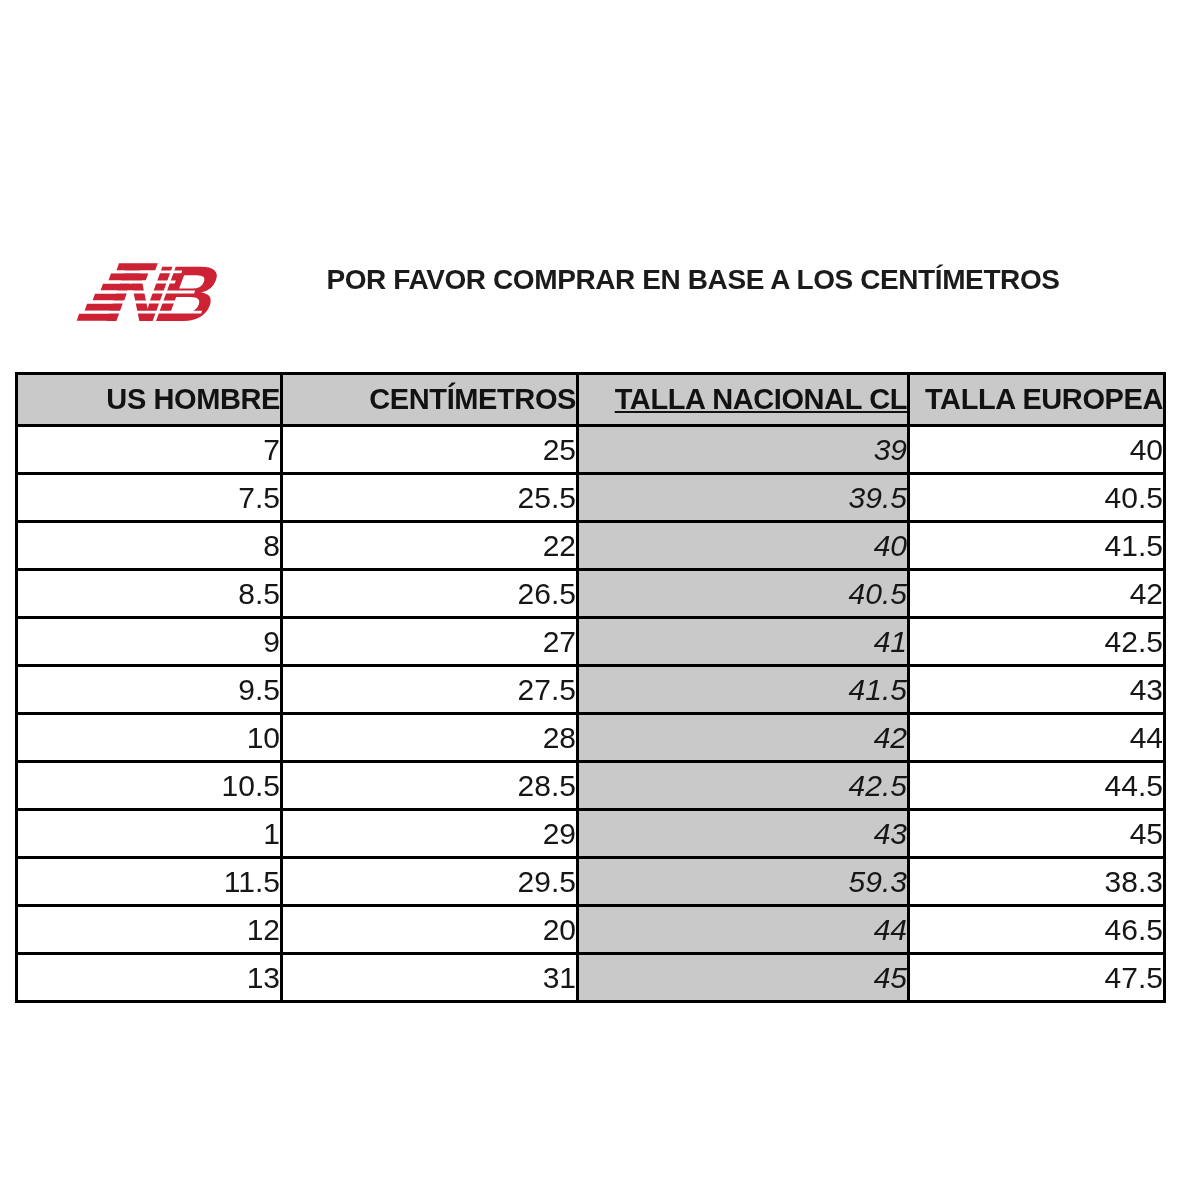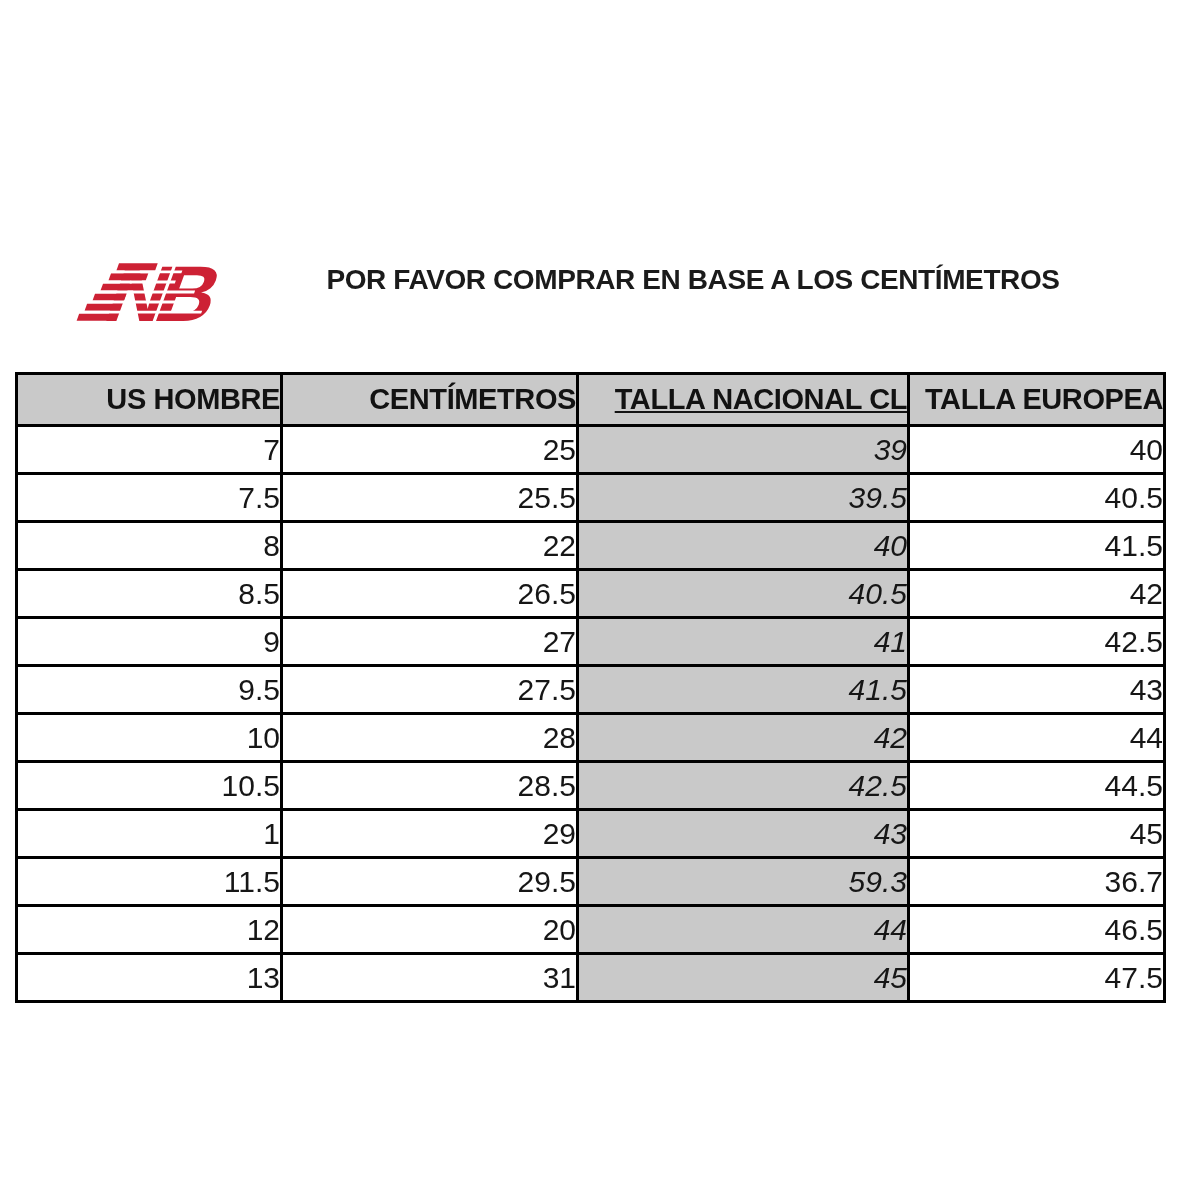--- a/index.html
+++ b/index.html
@@ -157,21 +157,21 @@
         <tr>
           <td>1</td>
           <td>29</td>
           <td class="hl">43</td>
           <td>45</td>
         </tr>
         <tr>
           <td>11.5</td>
           <td>29.5</td>
           <td class="hl">59.3</td>
-          <td>36.7</td>
+          <td>38.3</td>
         </tr>
         <tr>
           <td>12</td>
           <td>20</td>
           <td class="hl">44</td>
           <td>46.5</td>
         </tr>
         <tr>
           <td>13</td>
           <td>31</td>

